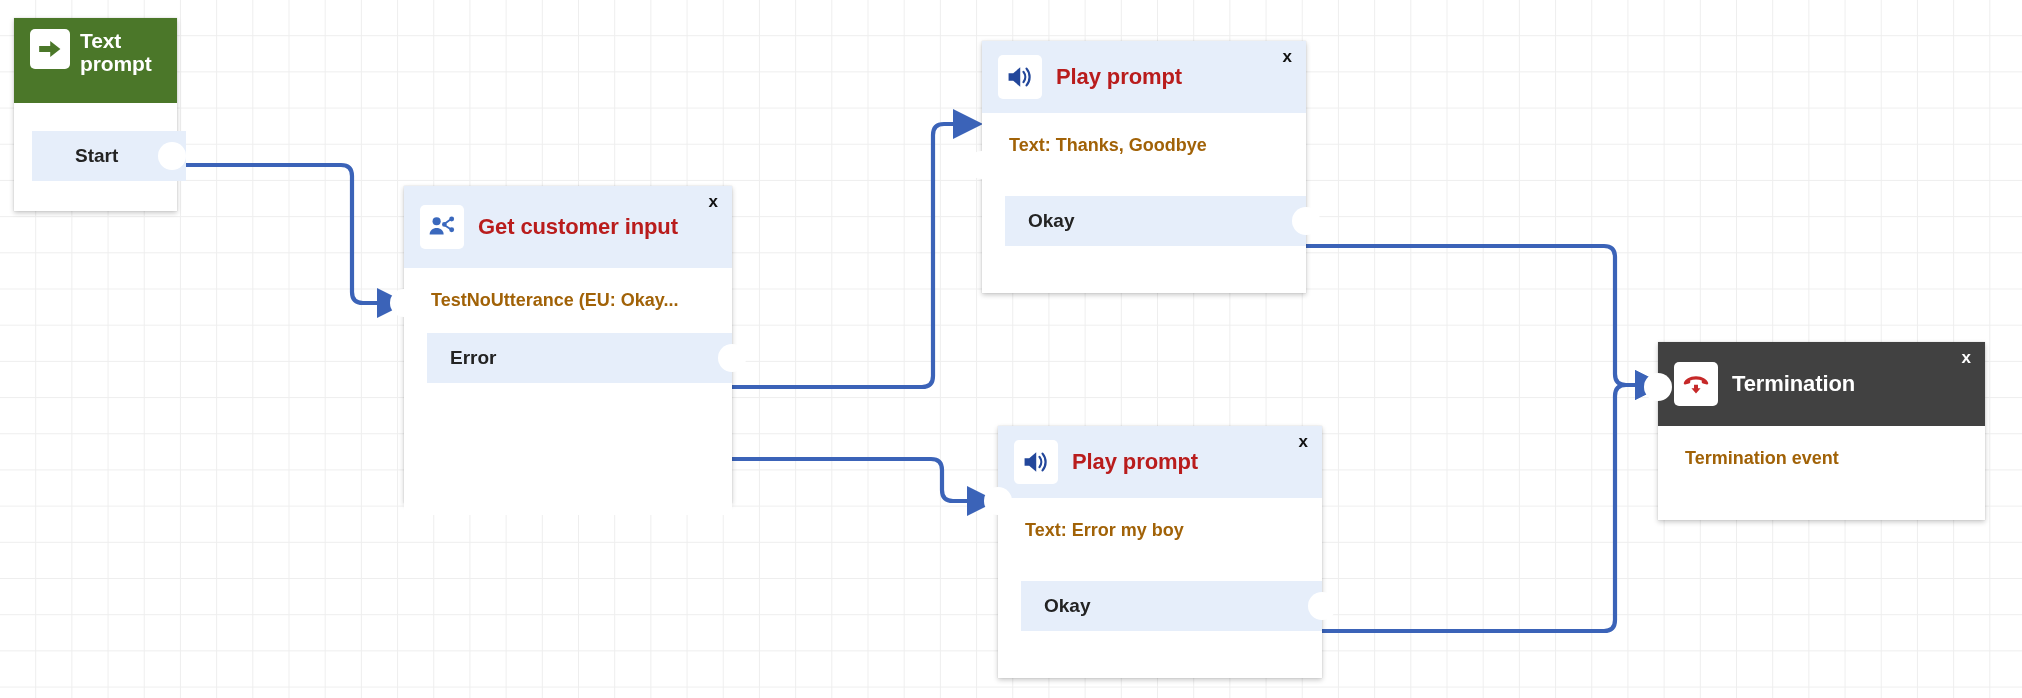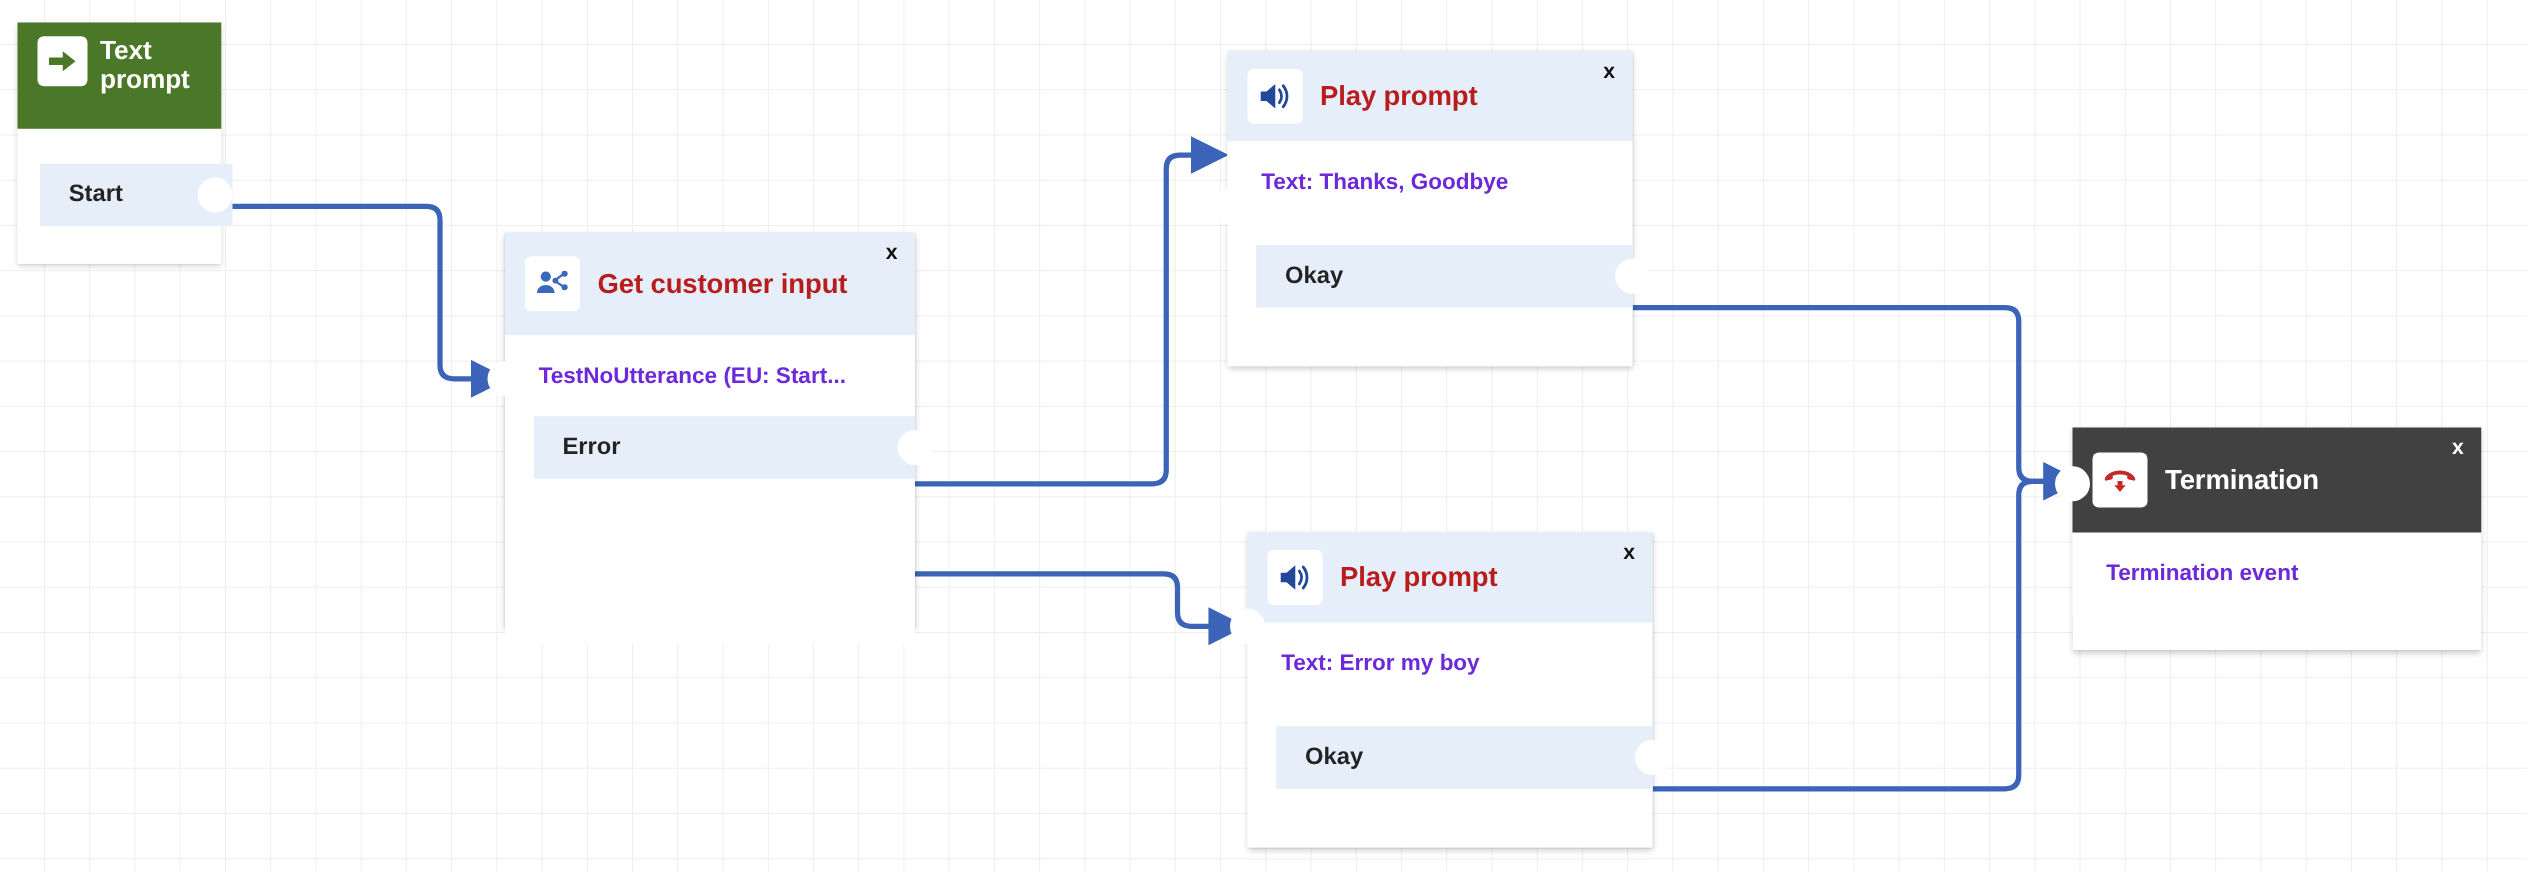--- a/index.html
+++ b/index.html
@@ -95,21 +95,21 @@
   }
   .close-x.white { color: #ffffff; }
 
   .node-body {
     background: #ffffff;
     box-sizing: border-box;
   }
   .body-text {
     font-size: 18px;
     font-weight: bold;
-    color: #6d28d9;
+    color: #a16207;
     padding: 22px 0 0 27px;
     white-space: nowrap;
   }
 
   .port {
     position: relative;
     margin: 0 0 0 23px;
     height: 50px;
     background: #e6eefa;
     display: flex;
@@ -168,21 +168,21 @@
   <div class="node" style="left:14px; top:18px; width:163px; height:193px;">
     <div class="node-header green" style="height:85px; align-items:flex-start; padding-top:11px;">
       <span class="hdr-icon" style="width:40px;height:40px;">
         <svg width="26" height="26" viewBox="0 0 24 24" aria-hidden="true">
           <path d="M2 9.3 h10.2 V4.6 L21.6 12 l-9.4 7.4 V14.7 H2 Z" fill="#4b7729"></path>
         </svg>
       </span>
       <span class="hdr-title green-txt" style="margin-left:10px;"><span>Text</span><br><span>prompt</span></span>
     </div>
     <div class="node-body" style="height:108px; padding-top:28px;">
-      <div class="port" style="width:154px; margin-left:18px;">
+      <div class="port" style="width:154px; margin-left:18px;padding-left:20px;">
         <span class="port-label">Start</span>
         <span class="port-dot" style="right:0px;"></span>
       </div>
     </div>
   </div>
 
   <div class="node" style="left:404px; top:186px; width:328px; height:317px;">
     <span class="in-dot" style="left:-14px; top:103px;"></span>
     <div class="node-header blue" style="height:82px;">
       <span class="hdr-icon">
@@ -192,21 +192,21 @@
           <circle cx="20.3" cy="5.1" r="2.1" fill="#3a68bd"></circle>
           <circle cx="20.3" cy="14.4" r="2.1" fill="#3a68bd"></circle>
           <circle cx="14.0" cy="9.8" r="2.0" fill="#3a68bd"></circle>
           <path d="M14.6 9.0 L19.2 5.6 M14.6 10.7 L19.2 13.8" stroke="#3a68bd" stroke-width="1.6" fill="none"></path>
         </svg>
       </span>
       <span class="hdr-title blue">Get customer input</span>
       <span class="close-x">x</span>
     </div>
     <div class="node-body" style="height:247px;">
-      <div class="body-text">TestNoUtterance (EU: Start...</div>
+      <div class="body-text">TestNoUtterance (EU: Okay...</div>
       <div class="port" style="width:305px; margin-top:22px;">
         <span class="port-label">Error</span>
         <span class="port-dot"></span>
       </div>
     </div>
   </div>
 
   <div class="node" style="left:982px; top:41px; width:324px; height:252px;">
     <span class="in-dot" style="left:-14px; top:110px;"></span>
     <div class="node-header blue" style="height:72px;">

